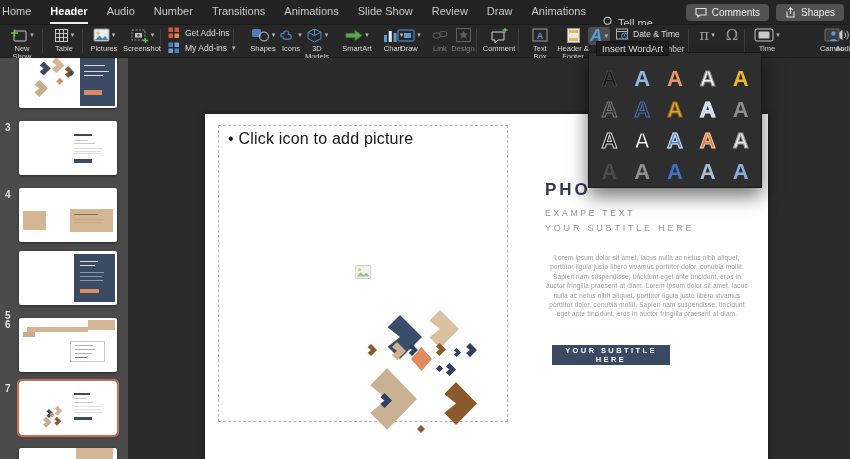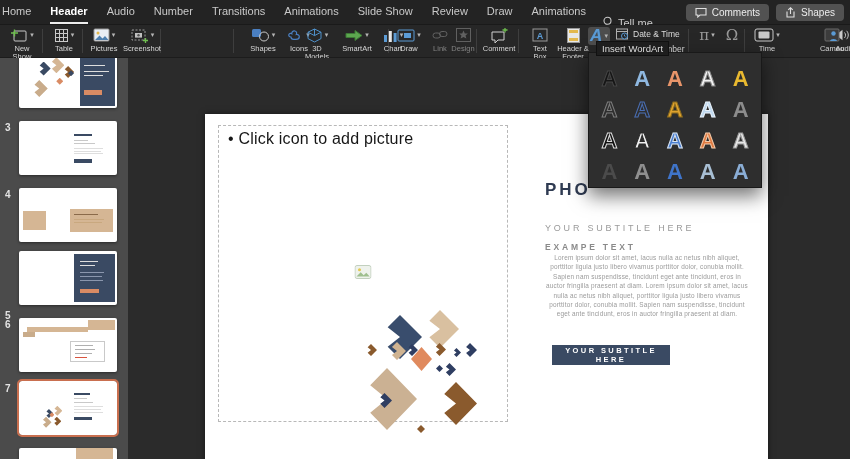--- a/index.html
+++ b/index.html
@@ -38,21 +38,21 @@
   .canvas{position:absolute;left:128px;top:58px;width:722px;height:401px;background:#2b2b2b;}
   .slide{position:absolute;left:77px;top:56px;width:563px;height:351px;background:#ffffff;
     box-shadow:0 0 6px rgba(0,0,0,.5);text-align:center;}
   .ph{position:absolute;left:13px;top:11px;width:290px;height:297px;border:1px dashed #b8b8b8;box-sizing:border-box;}
   .ph-text{position:absolute;left:9px;top:4px;font-size:16px;color:#161616;letter-spacing:.2px;}
   .ph-ic{position:absolute;left:50%;top:50%;transform:translate(-50%,-50%);}
   .dv,.cv{position:absolute;}
   .dv{clip-path:polygon(50% 0,100% 50%,50% 100%,0 50%);}
   .cv{clip-path:polygon(50% 0%,100% 50%,50% 100%,22% 72%,50% 50%,22% 28%);}
   .ttl{position:absolute;left:340px;top:66px;font-size:17px;font-weight:800;letter-spacing:3px;color:#2f3b52;}
-  .sub1{position:absolute;left:340px;top:94px;font-size:8.5px;font-weight:700;letter-spacing:2.8px;color:#8a8a8a;margin-top:34px;}
+  .sub1{position:absolute;left:340px;top:94px;font-size:8.5px;font-weight:400;letter-spacing:2.8px;color:#8a8a8a;}
   .sub2{position:absolute;left:340px;top:109px;font-size:9px;letter-spacing:2.8px;color:#9a9a9a;}
   .bodytxt{position:absolute;left:340px;top:139px;width:204px;font-size:6.4px;line-height:9.4px;
     color:#9a9a9a;letter-spacing:.2px;}
   .cta{position:absolute;left:347px;top:231px;width:118px;height:20px;background:#3a4a63;color:#fff;
     font-size:7.5px;font-weight:700;letter-spacing:2.4px;display:flex;align-items:center;justify-content:center;}
   .wa-tooltip{position:absolute;left:596px;top:41px;z-index:60;background:#1e1e1e;border:1px solid #111;
     color:#dcdcdc;font-size:9.5px;padding:1px 5px;white-space:nowrap;}
   .wa-panel{position:absolute;left:588px;top:52px;width:174px;height:136px;z-index:50;background:#2e2e2e;
     border:1px solid #191919;box-shadow:0 8px 18px rgba(0,0,0,.55);box-sizing:border-box;
     display:grid;grid-template-columns:repeat(5,1fr);grid-auto-rows:31px;padding:10px 4px 4px 4px;}
@@ -156,32 +156,53 @@
           <rect x="2" y="2" width="13" height="10" fill="none" stroke="#9a9a9a" stroke-dasharray="2 1.5"></rect>
           <rect x="5" y="5" width="7" height="4.6" fill="#c0c0c0"></rect>
           <circle cx="8.5" cy="7.3" r="1.2" fill="#555"></circle>
           <path d="M13 12.5h5M15.5 10v5" stroke="#6fbf4f" stroke-width="1.3"></path>
         </svg>
         <span class="chev">▾</span>
       </div>
     <div class="lbl">Screenshot</div>
   </div>
 
+  <div class="addins" style="left:168px">
+    <div class="addin-row">
+      <svg width="12" height="12">
+          <rect x="0.5" y="0.5" width="4.5" height="4.5" fill="#d9543f"></rect>
+          <rect x="6.5" y="0.5" width="4.5" height="4.5" fill="#d9543f"></rect>
+          <rect x="0.5" y="6.5" width="4.5" height="4.5" fill="#d9543f"></rect>
+          <rect x="6.5" y="6.5" width="4.5" height="4.5" fill="#e8883f"></rect>
+        </svg>
+      <span>Get Add-ins</span>
+    </div>
+    <div class="addin-row">
+      <svg width="12" height="12">
+          <rect x="0.5" y="0.5" width="4.5" height="4.5" fill="#4a7fc1"></rect>
+          <rect x="6.5" y="0.5" width="4.5" height="4.5" fill="#6f9fd9"></rect>
+          <rect x="0.5" y="6.5" width="4.5" height="4.5" fill="#6f9fd9"></rect>
+          <rect x="6.5" y="6.5" width="4.5" height="4.5" fill="#4a7fc1"></rect>
+        </svg>
+      <span>My Add-ins</span>
+      <span class="chev">▾</span>
+    </div>
+  </div>
 
   <div class="rb" style="left:242px;width:42px">
     <div class="top">
         <svg width="19" height="14">
           <rect x="1" y="1" width="9" height="8" rx="1.5" fill="#4a7fc1"></rect>
           <circle cx="13" cy="8.5" r="4.5" fill="none" stroke="#c9c9c9"></circle>
         </svg>
         <span class="chev">▾</span>
       </div>
     <div class="lbl">Shapes</div>
   </div>
-  <div class="rb" style="left:284px;width:30px">
+  <div class="rb" style="left:276px;width:30px">
     <div class="top">
         <svg width="16" height="14">
           <path d="M3 9c-1.8 0-2.6-1.4-2-2.7.5-1 1.9-1.3 2.8-.6-.2-1.8 1.4-3.2 3.1-2.7 1.5.4 2.1 2 1.4 3.4 1.7-.2 3 .8 3 2.3 0 1.6-1.5 2.6-3.3 2.6H5.6C4.3 11.3 3 10.4 3 9z" fill="none" stroke="#4a7fc1" stroke-width="1.2"></path>
         </svg>
         <span class="chev">▾</span>
       </div>
     <div class="lbl">Icons</div>
   </div>
   <div class="rb" style="left:300px;width:34px">
     <div class="top">

